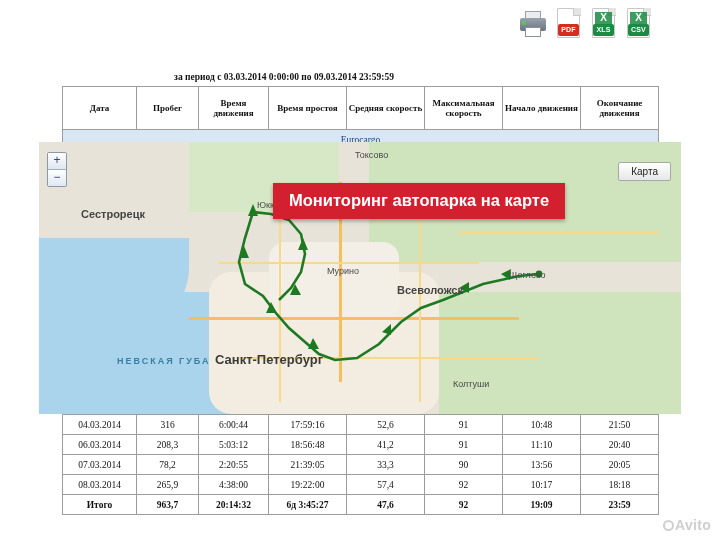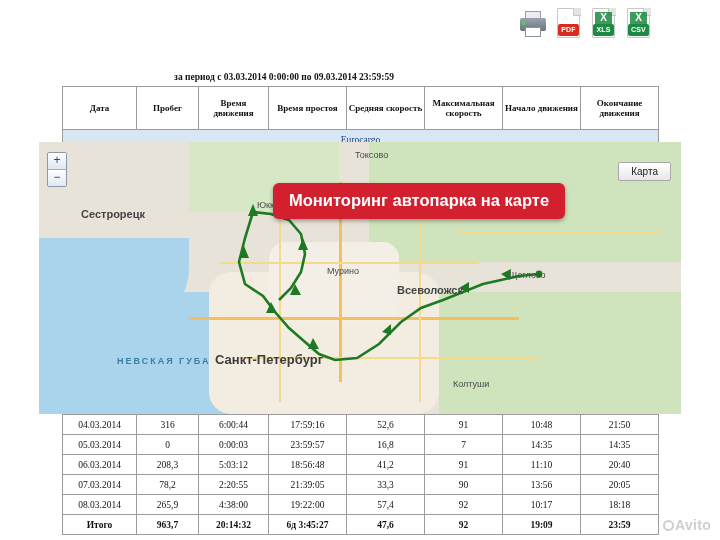--- a/index.html
+++ b/index.html
@@ -339,21 +339,21 @@
   }
   .banner {
     position: absolute;
     left: 273px;
     top: 183px;
     background: #d2202f;
     color: #ffffff;
     font-size: 16.5px;
     font-weight: bold;
     padding: 8px 16px 9px 16px;
-    border-radius: 6px;
+    border-radius: 0;
     box-shadow: 0 2px 4px rgba(0,0,0,0.35);
     white-space: nowrap;
     font-family: "Liberation Sans", sans-serif;
   }
   .watermark {
     position: absolute;
     right: 9px;
     bottom: 7px;
     font-size: 14px;
     font-weight: bold;
@@ -516,30 +516,20 @@
           <td>04.03.2014</td>
           <td>316</td>
           <td>6:00:44</td>
           <td>17:59:16</td>
           <td>52,6</td>
           <td>91</td>
           <td>10:48</td>
           <td>21:50</td>
         </tr>
         <tr>
-          <td>05.03.2014</td>
-          <td>0</td>
-          <td>0:00:03</td>
-          <td>23:59:57</td>
-          <td>16,8</td>
-          <td>7</td>
-          <td>14:35</td>
-          <td>14:35</td>
-        </tr>
-        <tr>
           <td>06.03.2014</td>
           <td>208,3</td>
           <td>5:03:12</td>
           <td>18:56:48</td>
           <td>41,2</td>
           <td>91</td>
           <td>11:10</td>
           <td>20:40</td>
         </tr>
         <tr>

